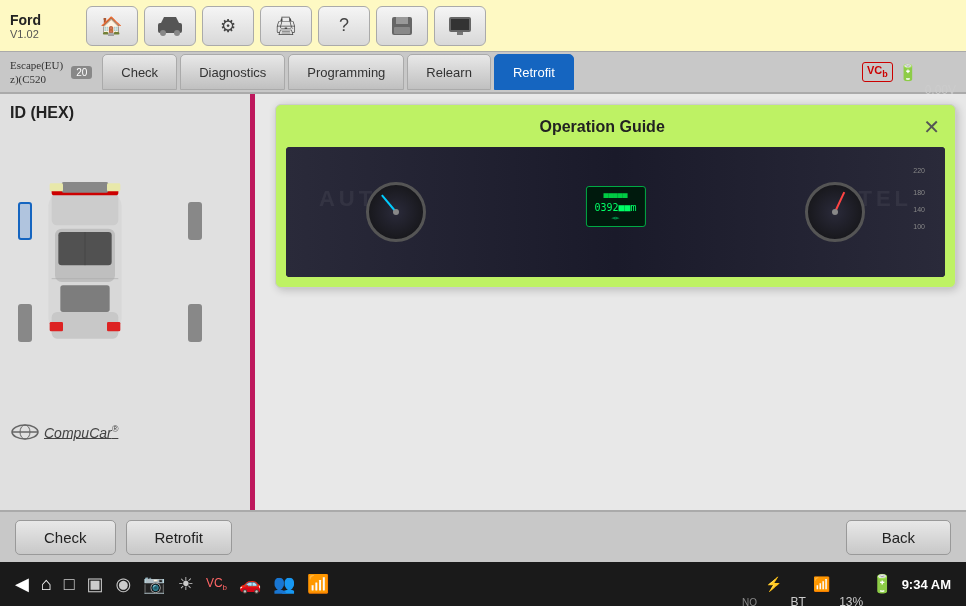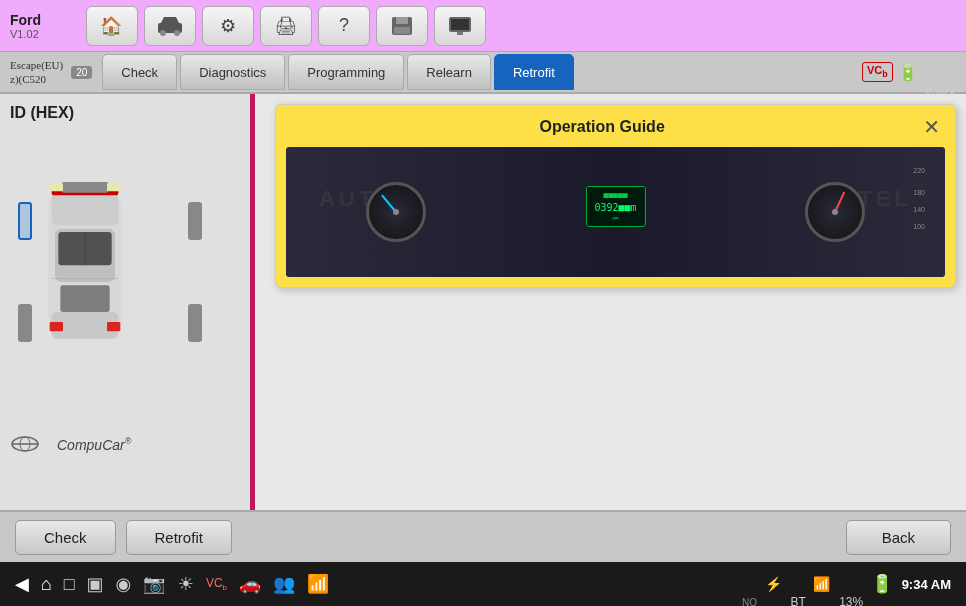--- a/index.html
+++ b/index.html
@@ -7,21 +7,21 @@
       width: 966px;
       height: 606px;
       background: #1a1a1a;
       font-family: Arial, sans-serif;
       overflow: hidden;
       position: relative;
     }
 
     
     .top-toolbar {
-      background: #f0abfc;
+      background: #fef9c3;
       height: 52px;
       display: flex;
       align-items: center;
       padding: 0 10px;
       gap: 6px;
       border-bottom: 1px solid #aaa;
     }
     .app-info {
       display: flex;
       flex-direction: column;
@@ -158,27 +158,28 @@
     .sensor-box.selected {
       border: 2px solid #1565c0;
       background: #b0c4de;
     }
     .sensor-fl { top: 70px; left: 8px; }
     .sensor-fr { top: 70px; right: 8px; }
     .sensor-rl { bottom: 70px; left: 8px; }
     .sensor-rr { bottom: 70px; right: 8px; }
 
     .compucar-logo {
-      margin-top: 22px;
+      margin-top: 10px;
       font-size: 13px;
       font-style: italic;
       color: #444;
       display: flex;
       align-items: center;
-      gap: 17px;
+      gap: 4px;
+      text-decoration: underline;
     }
 
     
     .right-panel {
       flex: 1;
       padding: 15px 20px;
       position: relative;
     }
     .ecu-info {
       font-size: 14px;
@@ -188,21 +189,21 @@
     .ecu-info .label { color: #333; }
     .ecu-info .value { color: #1565c0; font-weight: 500; }
     .ecu-info .value-black { color: #222; }
 
     
     .op-guide-popup {
       position: absolute;
       top: 10px;
       left: 20px;
       right: 10px;
-      background: #fde047;
+      background: #bef264;
       border: 1px solid #ccc;
       border-radius: 6px;
       padding: 10px;
       box-shadow: 2px 2px 8px rgba(0,0,0,0.2);
     }
     .op-guide-header {
       display: flex;
       justify-content: space-between;
       align-items: center;
       margin-bottom: 8px;

